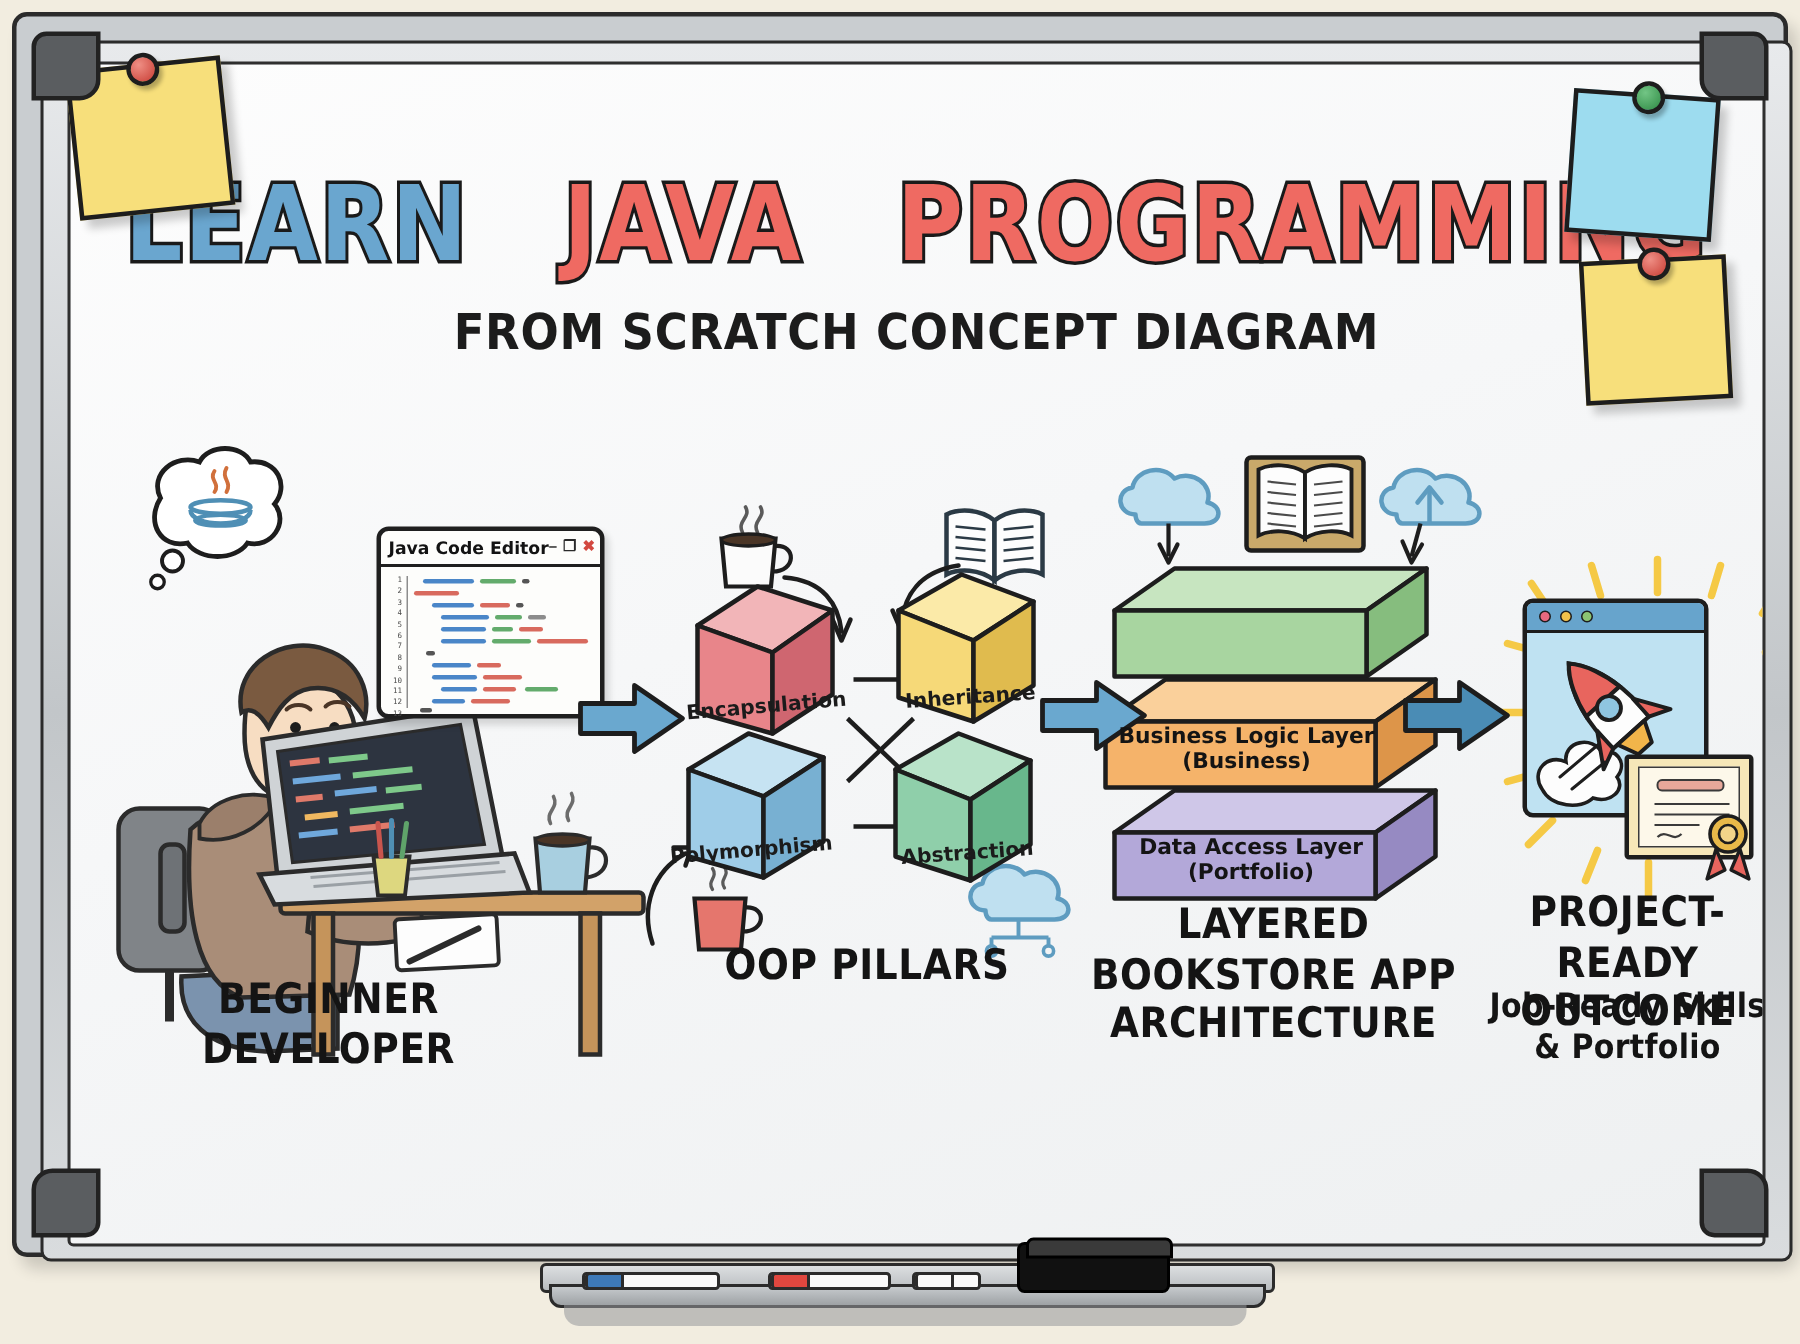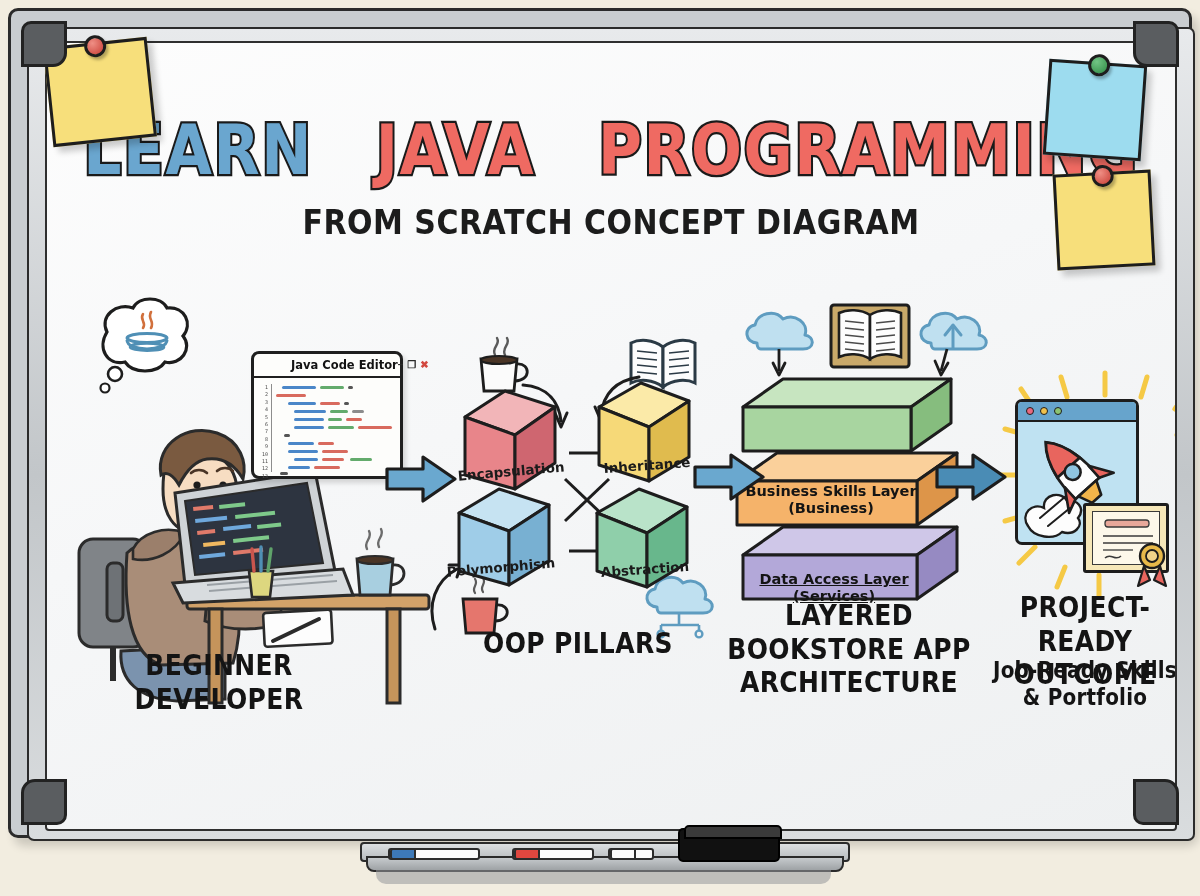--- a/index.html
+++ b/index.html
@@ -173,21 +173,20 @@
     border-bottom: 2.5px solid #1f1f1f;
     display: flex; align-items: center;
     padding: 0 5px;
   }
   .editor-title {
     font-family: "DejaVu Sans", sans-serif;
     font-size: 11.5px;
     font-weight: bold;
     color: #131313;
     white-space: nowrap;
-    margin-left: 32px;
   }
   .win-btns { margin-left: auto; display: flex; align-items: center; gap: 4px; }
   .wb { font-size: 10px; font-weight: bold; color: #2a2a2a; line-height: 1; }
   .wb.close { color: #d2483f; }
   .editor-body { position: relative; padding: 5px 3px 3px 3px; height: 98px; }
   .gutter {
     position: absolute; left: 6px; top: 6px; width: 12px; bottom: 4px;
     border-right: 1.5px solid #8d8d8d;
     font-family: "DejaVu Sans Mono", monospace;
     font-size: 5px; color: #4a4a4a; line-height: 7.4px; text-align: right; padding-right: 3px;
@@ -561,32 +560,32 @@
         <path d="M172,34 L212,6 L212,50 L172,78 Z" fill="#86bd7e" stroke="#1d1d1d" stroke-width="3" stroke-linejoin="round"></path>
         <path d="M4,34 L172,34 L172,78 L4,78 Z" fill="#a8d5a0" stroke="#1d1d1d" stroke-width="3" stroke-linejoin="round"></path>
       </svg>
 
       <svg class="slab" style="left:686px;top:404px;" width="228" height="96">
         <path d="M4,34 L44,6 L224,6 L184,34 Z" fill="#fad09b" stroke="#1d1d1d" stroke-width="3" stroke-linejoin="round"></path>
         <path d="M184,34 L224,6 L224,50 L184,78 Z" fill="#dd9549" stroke="#1d1d1d" stroke-width="3" stroke-linejoin="round"></path>
         <path d="M4,34 L184,34 L184,78 L4,78 Z" fill="#f5b36a" stroke="#1d1d1d" stroke-width="3" stroke-linejoin="round"></path>
       </svg>
       <div class="slab-label" style="left:688px;top:440px;width:192px;">
-        <div>Business Skills Layer</div>
+        <div>Business Logic Layer</div>
         <div>(Business)</div>
       </div>
 
       <svg class="slab" style="left:692px;top:478px;" width="222" height="96">
         <path d="M4,34 L44,6 L218,6 L178,34 Z" fill="#cfc7e8" stroke="#1d1d1d" stroke-width="3" stroke-linejoin="round"></path>
         <path d="M178,34 L218,6 L218,50 L178,78 Z" fill="#968ac2" stroke="#1d1d1d" stroke-width="3" stroke-linejoin="round"></path>
         <path d="M4,34 L178,34 L178,78 L4,78 Z" fill="#b3a8d9" stroke="#1d1d1d" stroke-width="3" stroke-linejoin="round"></path>
       </svg>
-      <div class="slab-label" style="left:694px;top:528px;width:186px;text-decoration:underline;">
+      <div class="slab-label" style="left:694px;top:514px;width:186px;">
         <div>Data Access Layer</div>
-        <div>(Services)</div>
+        <div>(Portfolio)</div>
       </div>
 
       <div class="caption big" style="left:672px; top:562px; width:260px;">
         <div>LAYERED</div>
         <div>BOOKSTORE APP</div>
         <div>ARCHITECTURE</div>
       </div>
 
       <svg class="arrow" style="left:888px;top:408px;" width="74" height="58">
         <path d="M2,16 L38,16 L38,4 L70,26 L38,48 L38,36 L2,36 Z" fill="#4a8cb5" stroke="#1d1d1d" stroke-width="3.2" stroke-linejoin="round"></path>

